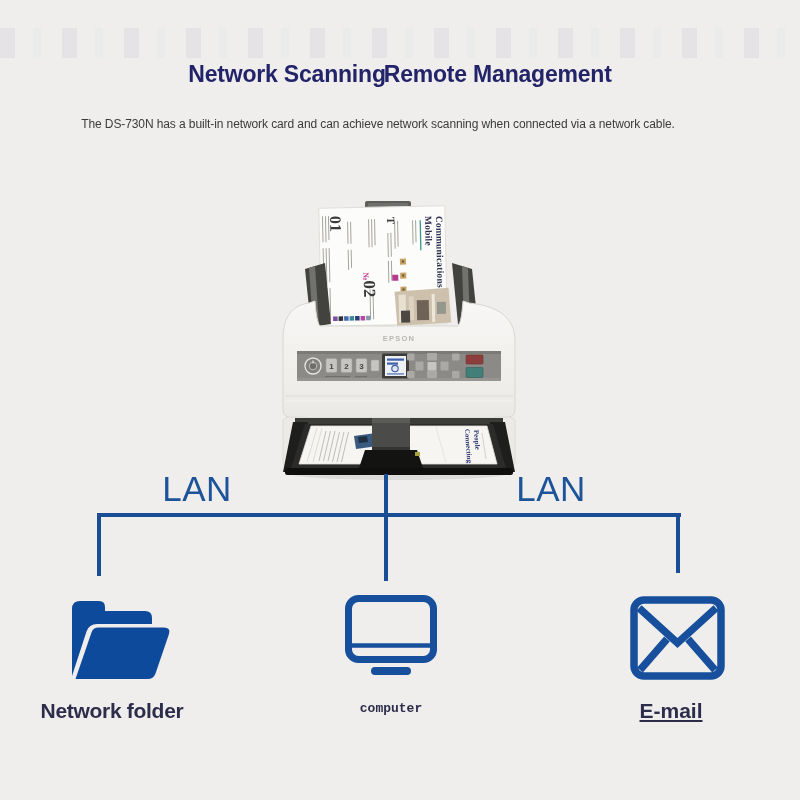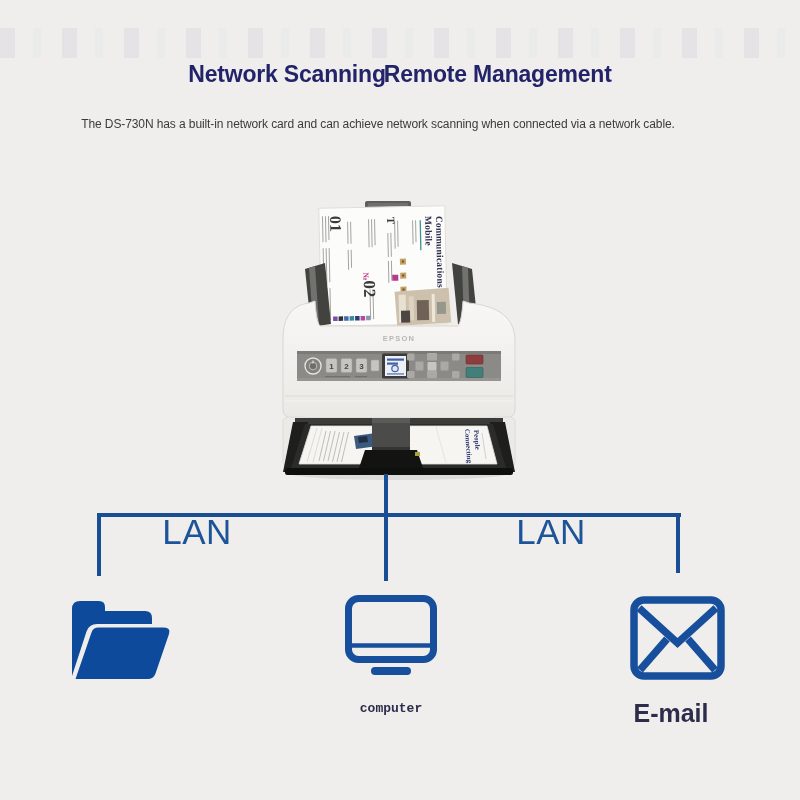--- a/index.html
+++ b/index.html
@@ -19,33 +19,33 @@
 
   .scanner{position:absolute;left:268px;top:175px;width:262px;height:310px;}
 
   .net-line{position:absolute;background:#1a4e94;}
   .line-h{left:97px;top:513px;width:584px;height:4px;}
   .line-v-left{left:97px;top:513px;width:4px;height:63px;}
   .line-v-center{left:384px;top:474px;width:4px;height:107px;}
   .line-v-right{left:676px;top:513px;width:4px;height:60px;}
 
   .lan{position:absolute;top:471px;width:130px;text-align:center;
-       font-size:35px;color:#1d5499;letter-spacing:0.5px;line-height:1;margin-top:43px;}
+       font-size:35px;color:#1d5499;letter-spacing:0.5px;line-height:1;}
   .lan-left{left:132px;}
   .lan-right{left:486px;}
 
   .icon-abs{position:absolute;}
   .folder-pos{left:62px;top:596px;width:110px;height:88px;}
   .monitor-pos{left:343px;top:594px;width:96px;height:84px;}
   .envelope-pos{left:629px;top:595px;width:97px;height:86px;}
 
   .node-label{position:absolute;text-align:center;color:#2d2d4b;font-weight:700;}
   .label-folder{left:27px;top:699px;width:170px;font-size:21px;letter-spacing:-0.3px;}
   .label-computer{left:321px;top:701px;width:140px;font-size:13px;font-family:Liberation Mono, monospace;}
-  .label-email{left:601px;top:699px;width:140px;font-size:25px;}
+  .label-email{left:601px;top:699px;width:140px;font-size:21px;text-decoration:underline;}
 </style>
 </head>
 <body>
 
 <div class="stage">
 
   <div class="streaks"></div>
 
   <div class="title"><span class="t1">Network Scanning</span><span class="t2">Remote Management</span></div>
 
@@ -230,20 +230,21 @@
 
   <div class="lan lan-left">LAN</div>
   <div class="lan lan-right">LAN</div>
 
   <svg class="icon-abs folder-pos" viewBox="0 0 110 88">
     <path d="M10,80 L10,13 Q10,5 18,5 L37,5 Q43,5 43,11 L43,15 L83,15 Q90,15 90,22 L90,28
              L35,28 Q27,28 24.5,35.5 L10,80 Z" fill="#0e4a9c"></path>
     <path d="M13.5,83 L29.5,36.5 Q31,31.5 36.5,31.5 L102,31.5 Q109,31.5 107,38
              L93.5,77.5 Q91.5,83 85.5,83 Z" fill="#0e4a9c"></path>
   </svg>
+  <div class="node-label label-folder">Network folder</div>
 
   <svg class="icon-abs monitor-pos" viewBox="0 0 96 84">
     <rect x="5.5" y="4.5" width="85" height="61" rx="10" fill="none" stroke="#174f9c" stroke-width="7"></rect>
     <path d="M6,51.5 H90" stroke="#174f9c" stroke-width="4.5" fill="none"></path>
     <rect x="28" y="73" width="40" height="8" rx="4" fill="#174f9c"></rect>
   </svg>
   <div class="node-label label-computer">computer</div>
 
   <svg class="icon-abs envelope-pos" viewBox="0 0 97 86">
     <rect x="5" y="5" width="87" height="76" rx="10" fill="none" stroke="#174f9c" stroke-width="7.5"></rect>

